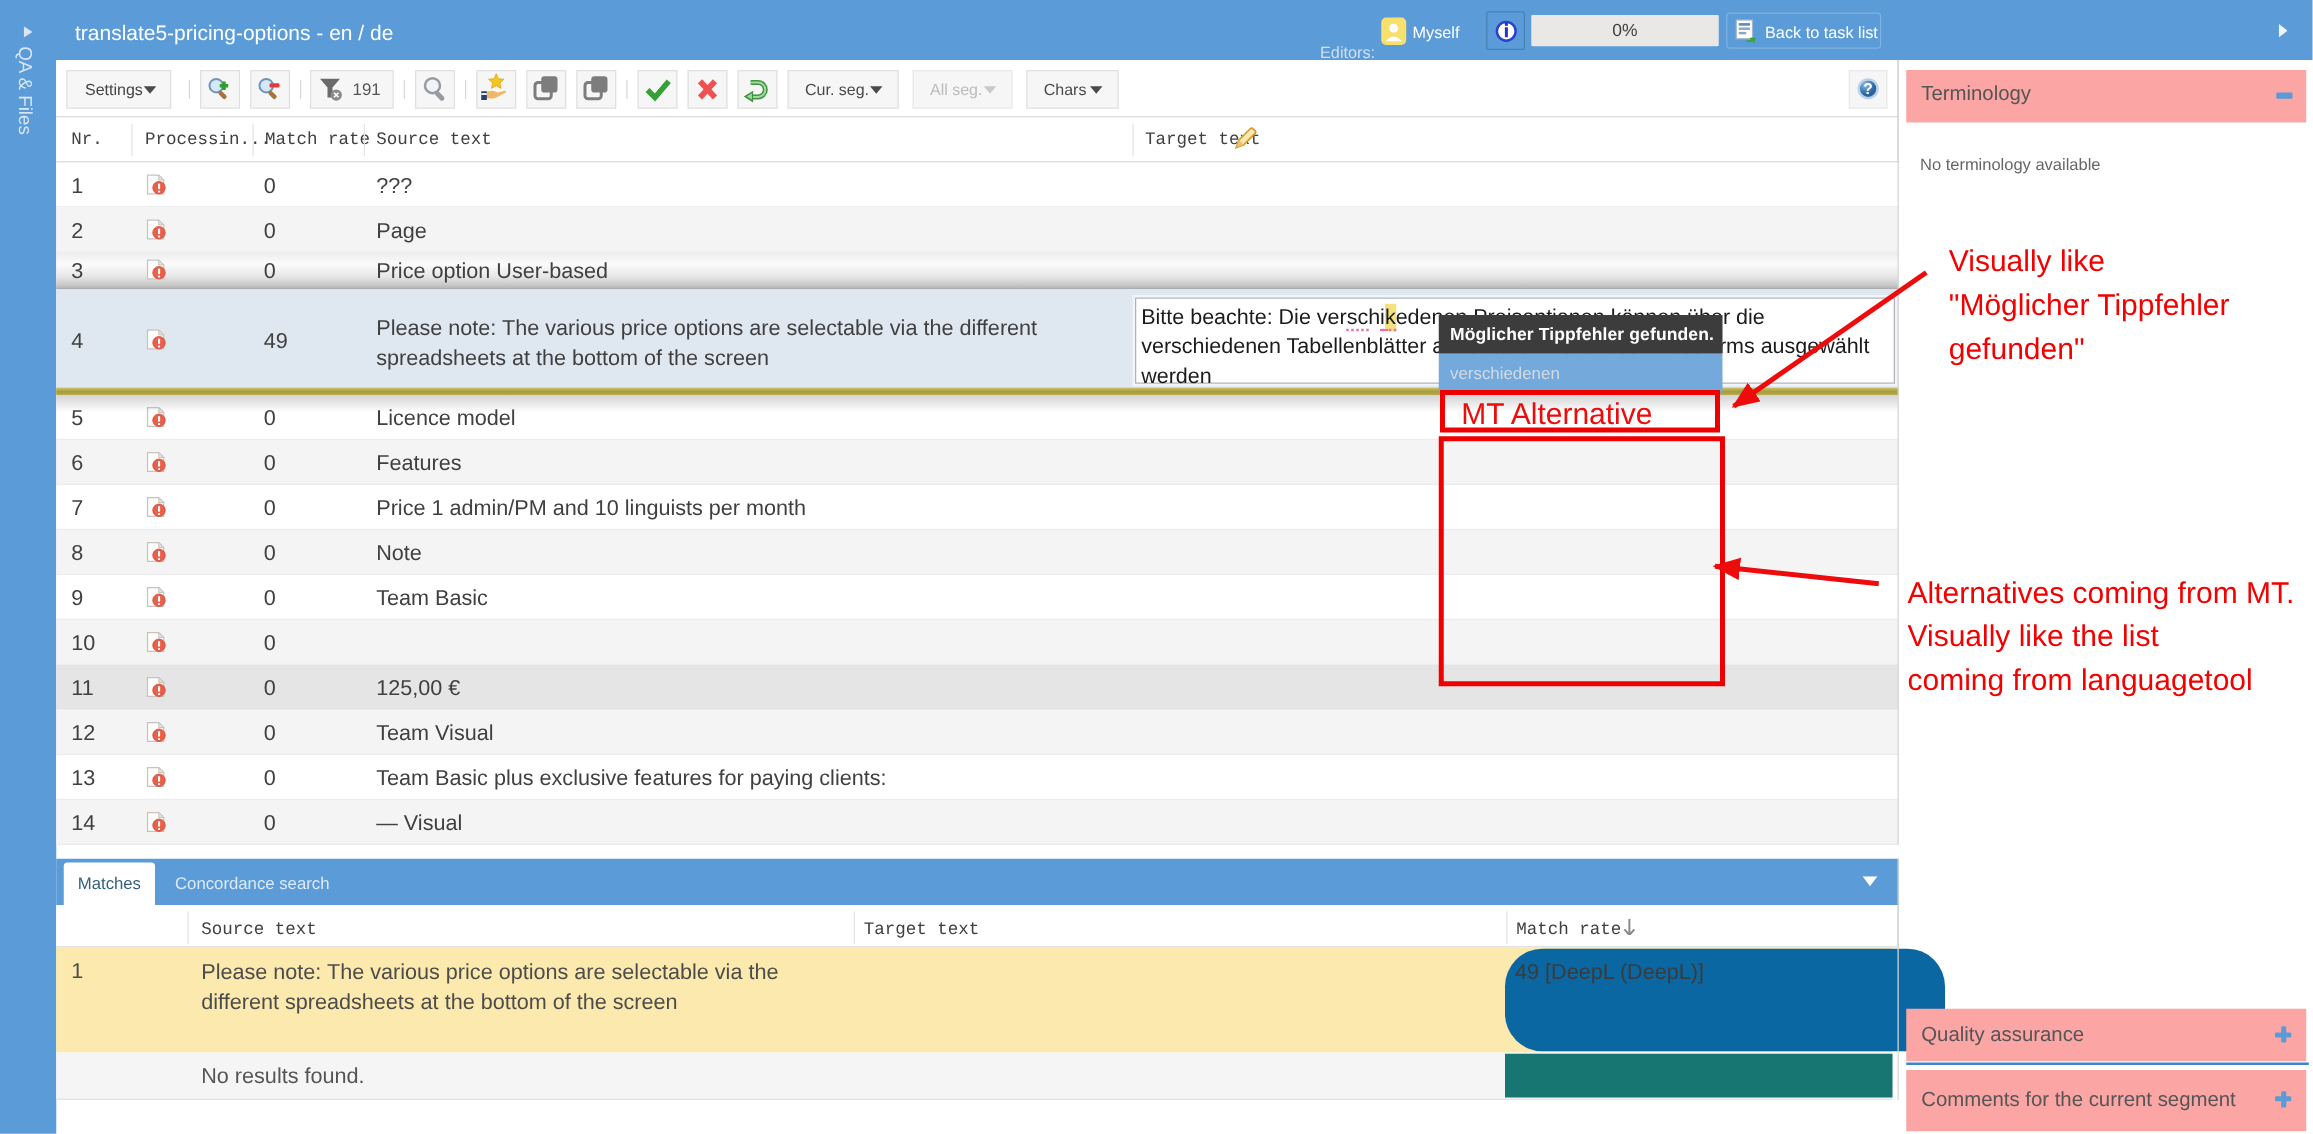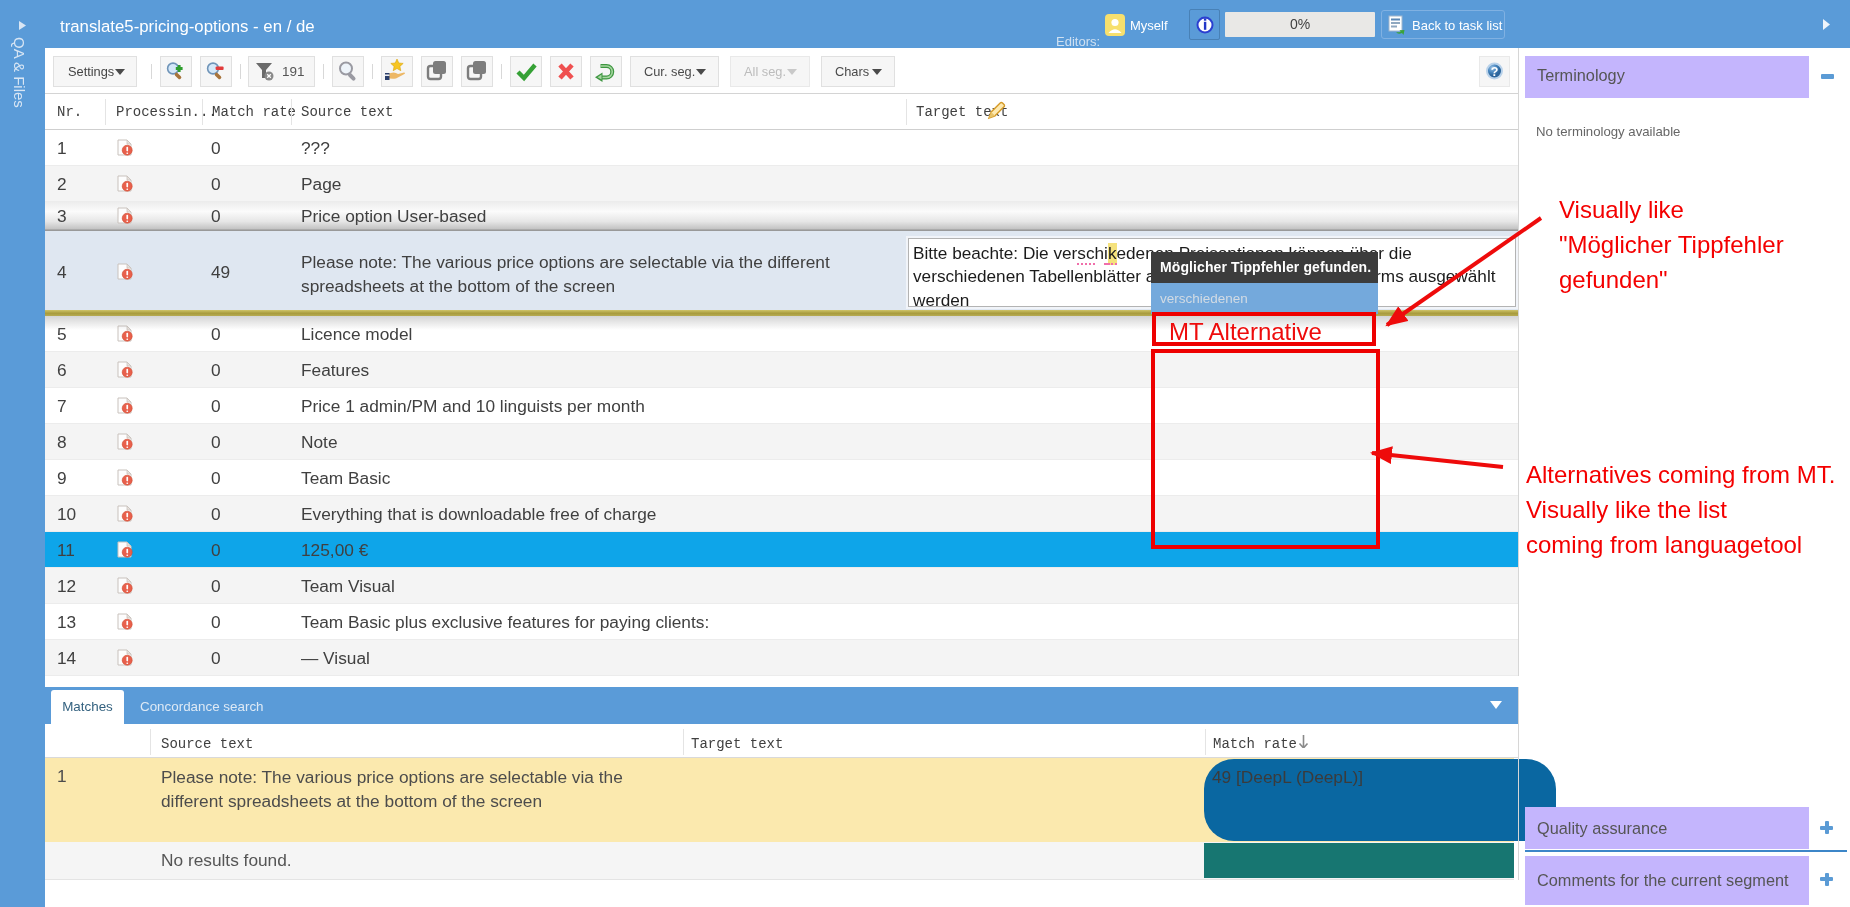--- a/index.html
+++ b/index.html
@@ -16,21 +16,21 @@
      border-right:5.5px solid transparent; border-top:6.5px solid #4a4a4a; }
   .hcell { position:absolute; font-size:14px; color:#404040;font-family:Liberation Mono, monospace; }
   .row { position:absolute; left:45px; width:1474px; height:36px; border-bottom:1px solid #ececec; }
   .nr { position:absolute; left:12px; top:6px; font-size:17.3px; color:#404040; }
   .mr { position:absolute; left:166px; top:6px; font-size:17.3px; color:#404040; }
   .src { position:absolute; left:256px; top:6px; font-size:17.3px; color:#404040; }
   .ficon { position:absolute; left:72px; top:10px; }
   .colsep { position:absolute; top:5px; height:26px; width:1px; background:#e4e4e4; }
   .redbox { position:absolute; border:4px solid #ee0000; }
   .ann { position:absolute; color:#f40000; font-size:24px; line-height:35px; white-space:nowrap; }
-  .pbar-h { position:absolute; left:1525px; width:284px; height:42px; background:#c4b5fd; }
+  .pbar-h { position:absolute; left:1525px; width:320px; height:42px; background:#fca5a5; }
   .pbar-t { position:absolute; left:12px; top:10px; font-size:16.3px; color:#555; }
   .plus { position:absolute; left:295px; top:14px; width:13px; height:13px; }
   .plus:before { content:""; position:absolute; left:0; top:4.5px; width:13px; height:4px; background:#5b9bd5; border-radius:1px;}
   .plus:after { content:""; position:absolute; left:4.5px; top:0; width:4px; height:13px; background:#5b9bd5; border-radius:1px;}
 </style>
 </head>
 <body>
 
 <div id="topbar" class="abs"></div>
 <div id="sidebar" class="abs"></div>
@@ -287,23 +287,22 @@
 <div class="row" style="top:496px;height:36px;background:#f4f4f4;">
     <div class="nr" style="top:8px;">10</div>
     <div class="ficon" style="top:9px;"><svg width="16" height="17">
           <path d="M1 1 h9 l4 4 v11 h-13 Z" fill="#fdfdfd" stroke="#c9c2bd"></path>
           <path d="M10 1 l4 4 h-4 Z" fill="#e8e2dd" stroke="#c9c2bd" stroke-width=".8"></path>
           <circle cx="10.2" cy="11.2" r="5" fill="#e8604c" stroke="#d0492f" stroke-width=".6"></circle>
           <rect x="9.4" y="7.8" width="1.7" height="4.6" rx=".8" fill="#fff"></rect>
           <rect x="9.4" y="13.4" width="1.7" height="1.6" rx=".7" fill="#fff"></rect>
         </svg></div>
     <div class="mr" style="top:8px;">0</div>
-    <div class="src" style="top:8px;">Everything that is downloadable free of charge</div>
-  </div>
-<div class="row" style="top:532px;height:36px;background:#0ea5e9;">
+  </div>
+<div class="row" style="top:532px;height:36px;background:#e5e5e5;">
     <div class="nr" style="top:8px;">11</div>
     <div class="ficon" style="top:9px;"><svg width="16" height="17">
           <path d="M1 1 h9 l4 4 v11 h-13 Z" fill="#fdfdfd" stroke="#c9c2bd"></path>
           <path d="M10 1 l4 4 h-4 Z" fill="#e8e2dd" stroke="#c9c2bd" stroke-width=".8"></path>
           <circle cx="10.2" cy="11.2" r="5" fill="#e8604c" stroke="#d0492f" stroke-width=".6"></circle>
           <rect x="9.4" y="7.8" width="1.7" height="4.6" rx=".8" fill="#fff"></rect>
           <rect x="9.4" y="13.4" width="1.7" height="1.6" rx=".7" fill="#fff"></rect>
         </svg></div>
     <div class="mr" style="top:8px;">0</div>
     <div class="src" style="top:8px;">125,00 €</div>

